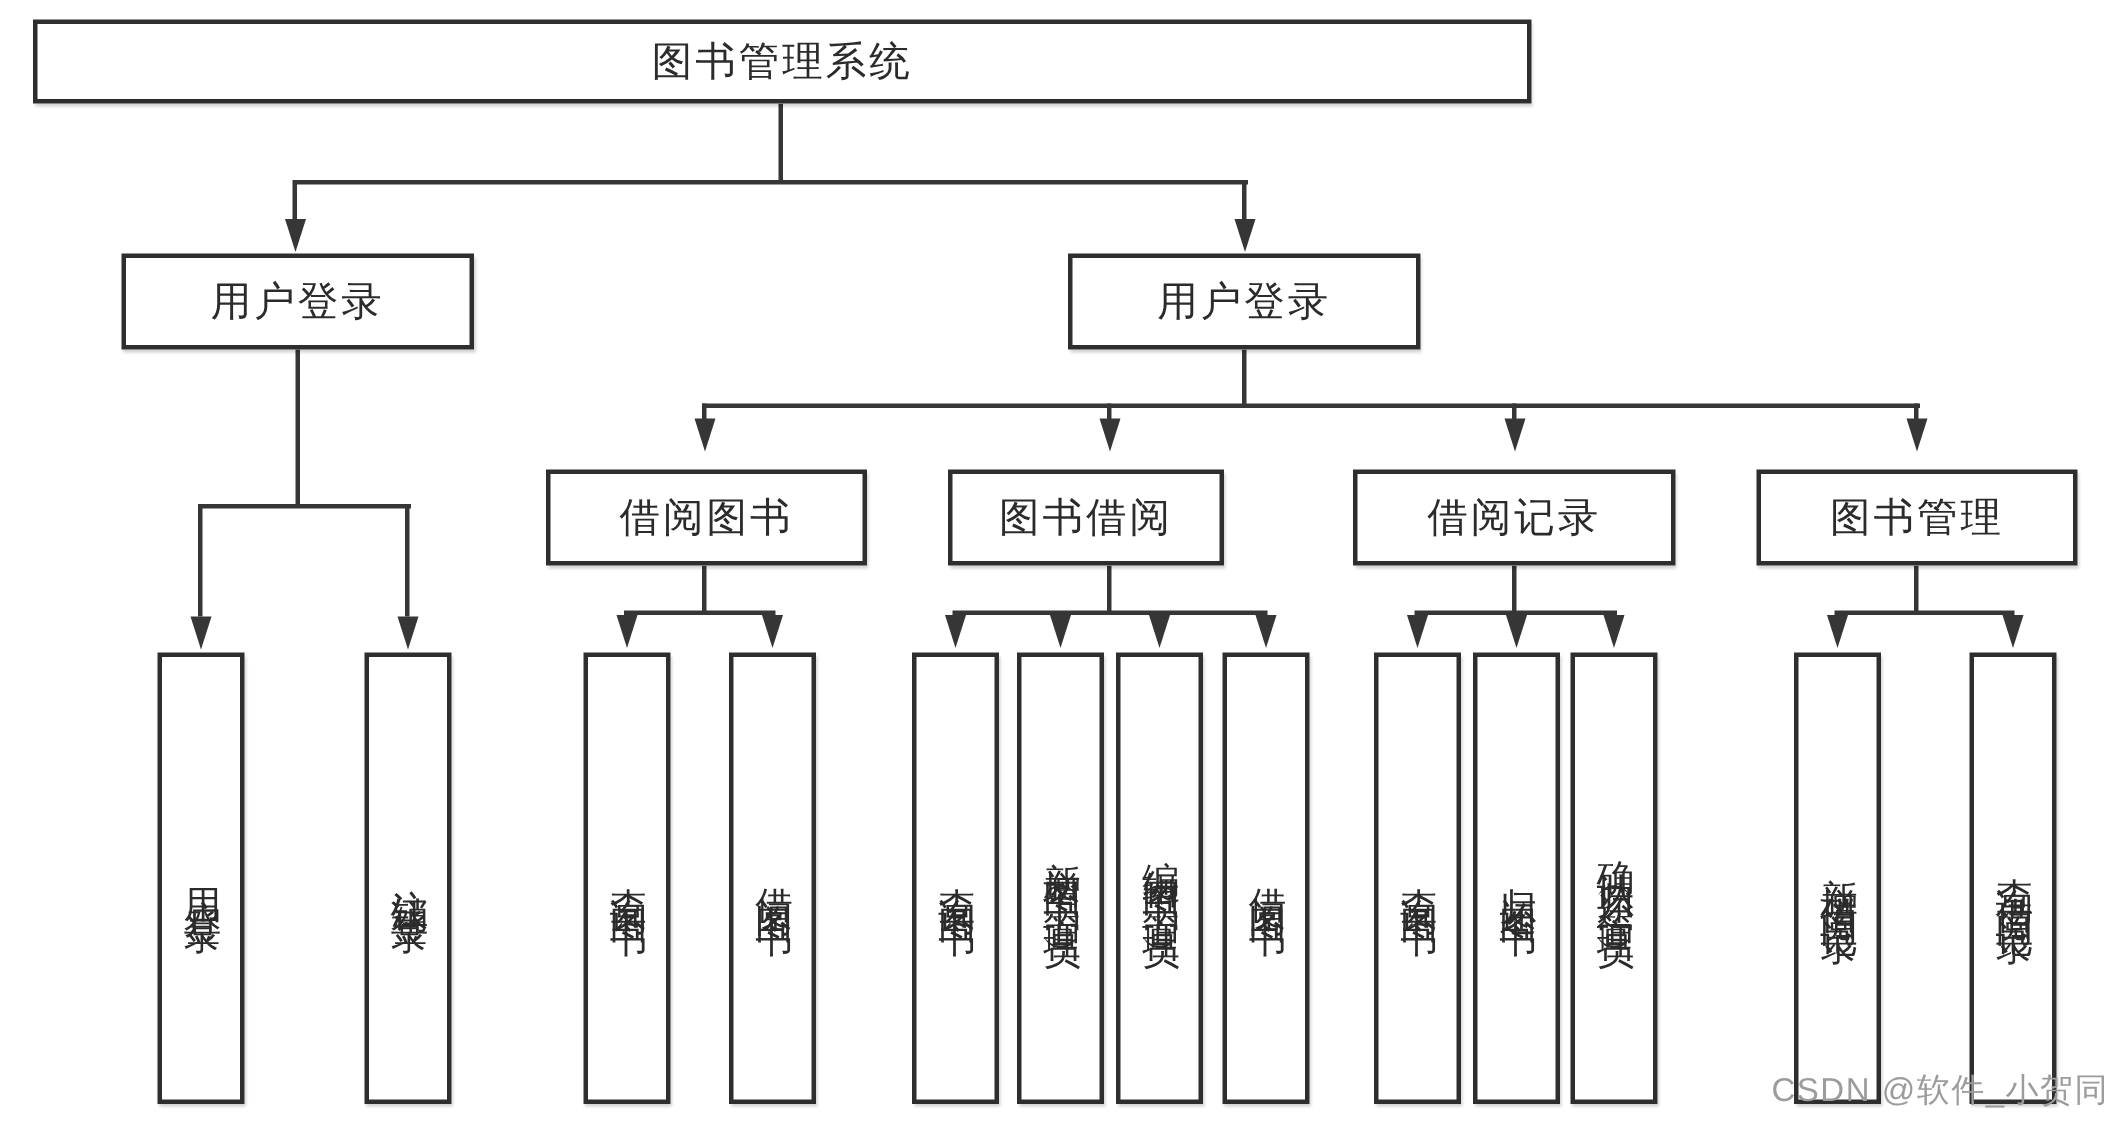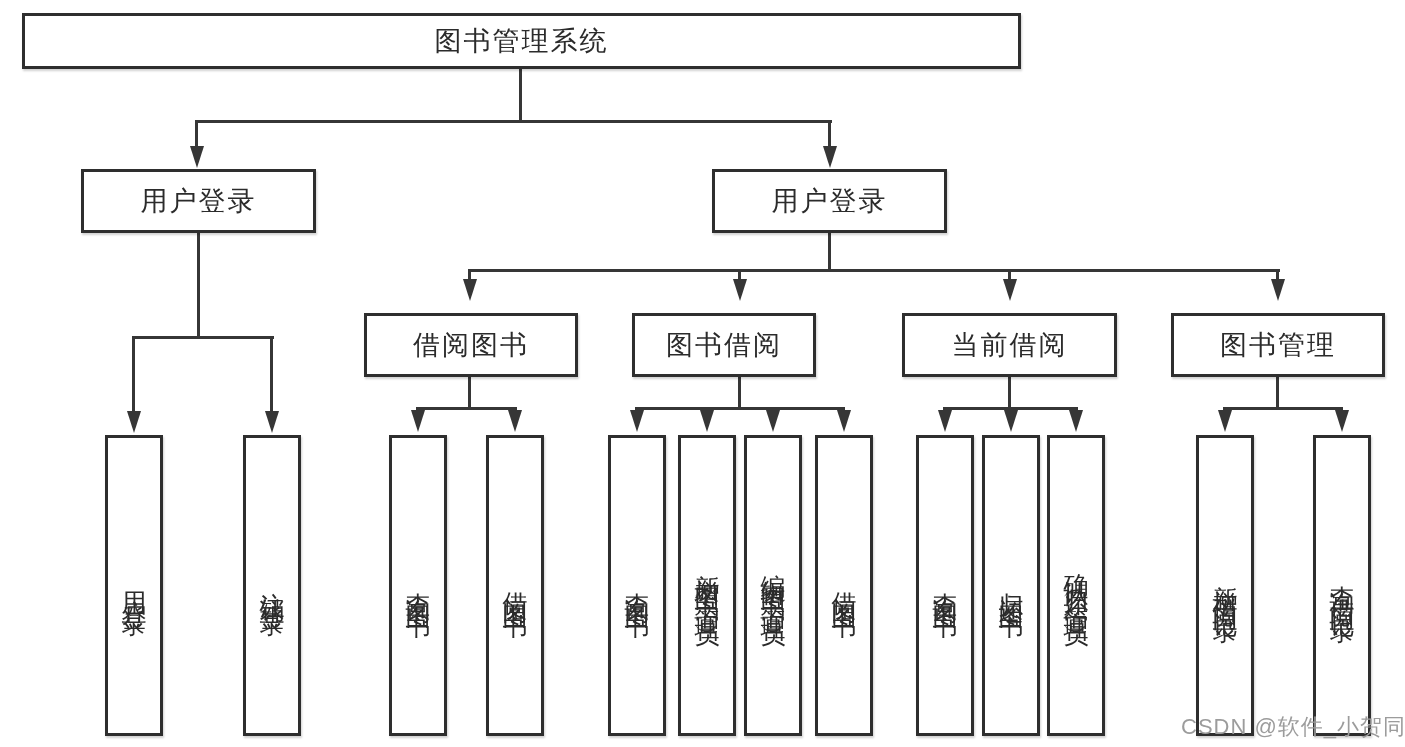--- a/index.html
+++ b/index.html
@@ -95,21 +95,21 @@
     <span class="lbl">用户登录</span>
   </div>
 
   <div class="bx" style="left:364px;top:313px;width:214px;height:64px;">
     <span class="lbl">借阅图书</span>
   </div>
   <div class="bx" style="left:632px;top:313px;width:184px;height:64px;">
     <span class="lbl">图书借阅</span>
   </div>
   <div class="bx" style="left:902px;top:313px;width:215px;height:64px;">
-    <span class="lbl">当前借阅</span>
+    <span class="lbl">借阅记录</span>
   </div>
   <div class="bx" style="left:1171px;top:313px;width:214px;height:64px;">
     <span class="lbl">图书管理</span>
   </div>
 
   <div class="bx vx" style="left:105px;top:435px;width:58px;height:301px;">
     <span class="lbl">用户登录</span>
   </div>
   <div class="bx vx" style="left:243px;top:435px;width:58px;height:301px;">
     <span class="lbl">注销登录</span>

